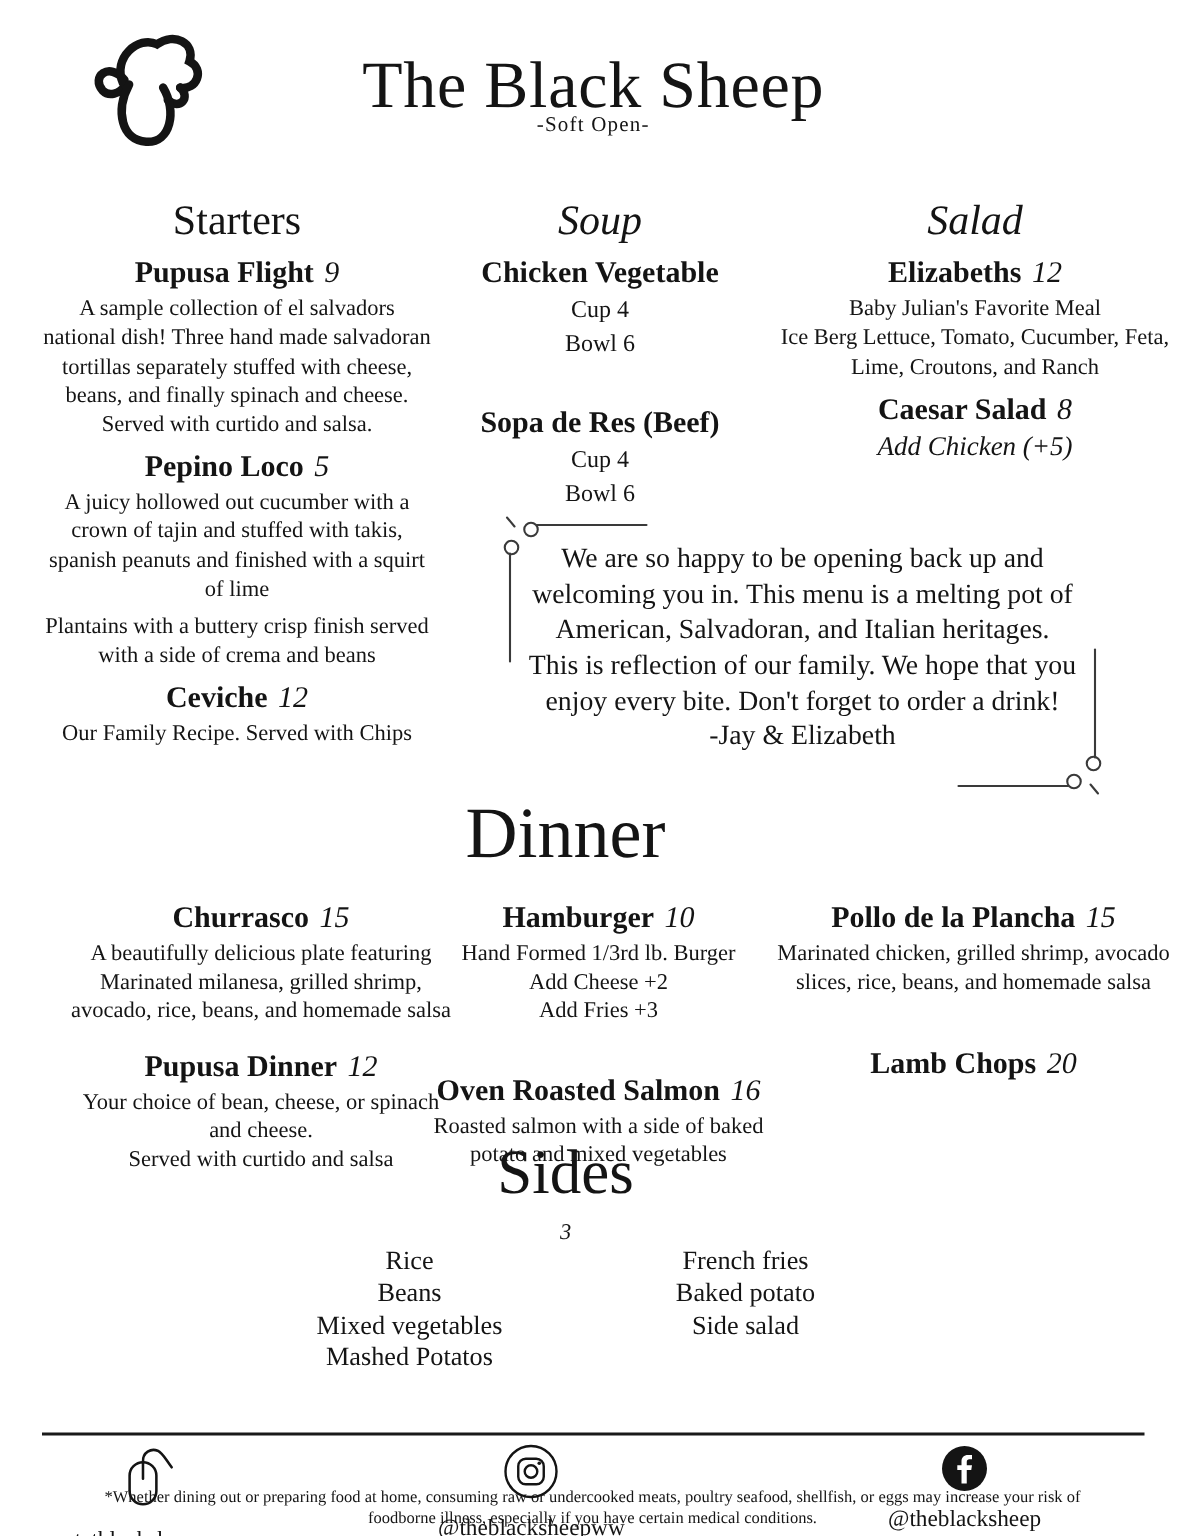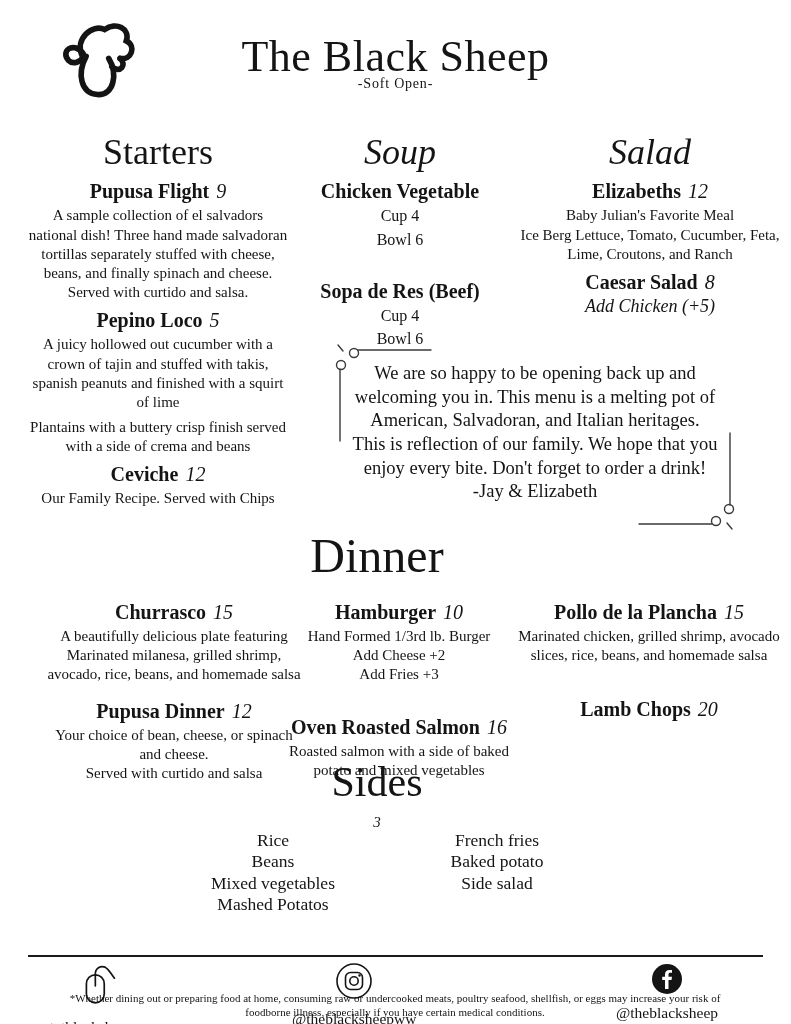--- a/index.html
+++ b/index.html
@@ -15,21 +15,21 @@
   
   .logo { left:56px; top:12px; width:88px; height:98px; }
   .page-title { left:0; top:34px; width:100%; font-size:44px; line-height:1.05; letter-spacing:0.5px; }
   .page-subtitle { left:0; top:76px; width:100%; font-size:14px; letter-spacing:0.8px; }
 
   
   .col { text-align:center; }
   .col-starters { left:28px;  top:132px; width:260px; }
   .col-soup     { left:290px; top:132px; width:220px; }
   .col-salad    { left:516px; top:132px; width:268px; }
-  .section-title { font-size:36px; line-height:1.15; margin-bottom:2px; }
+  .section-title { font-size:28px; line-height:1.15; margin-bottom:2px; }
   .section-title.italic { font-style:italic; }
 
   .dish { margin-top:6px; }
   .dish-title { font-size:20px; font-weight:bold; line-height:1.25;text-align:center; }
   .dish-price { font-style:italic; font-weight:normal; margin-left:7px; }
   .dish-desc { font-size:15px; line-height:1.28; margin-top:2px; }
   .dish-option { font-size:16px; line-height:1.45; }
   .dish-note { font-size:18px; font-style:italic; line-height:1.3; }
   .soup-gap { height:22px; }
 
@@ -53,21 +53,21 @@
   .sides-price { left:0; top:814px; width:754px; font-size:15px; font-style:italic; }
   .sides-list { text-align:center; font-size:17.5px; line-height:1.22; }
   .sides-left  { left:178px; top:830px; width:190px; }
   .sides-right { left:402px; top:830px; width:190px; }
 
   
   .footer-rule { left:28px; top:955px; width:735px; border-top:2.5px solid #1a1a1a; height:0; }
   .footer-item { display:flex; align-items:center; gap:10px; font-size:15.5px;flex-direction:column; }
   .f-web  { left:36px;  top:962px; }
   .f-ig   { left:292px; top:962px; }
-  .f-fb   { left:616px; top:964px; }
+  .f-fb   { left:592px; top:964px; }
   .icon-mouse { width:34px; height:46px; }
   .icon-ig { width:38px; height:38px; }
   .icon-fb { width:30px; height:30px; }
   .disclaimer { left:60px; top:992px; width:670px; font-size:11px; line-height:1.25; }
 </style>
 </head>
 <body>
 
 <svg class="abs logo" viewBox="0 0 85 95" fill="none" stroke="#141414" stroke-width="5.5" stroke-linecap="round">
   <path d="M26,40 C16,28 4,38 12,47 C16,51 23,49 26,44"></path>

